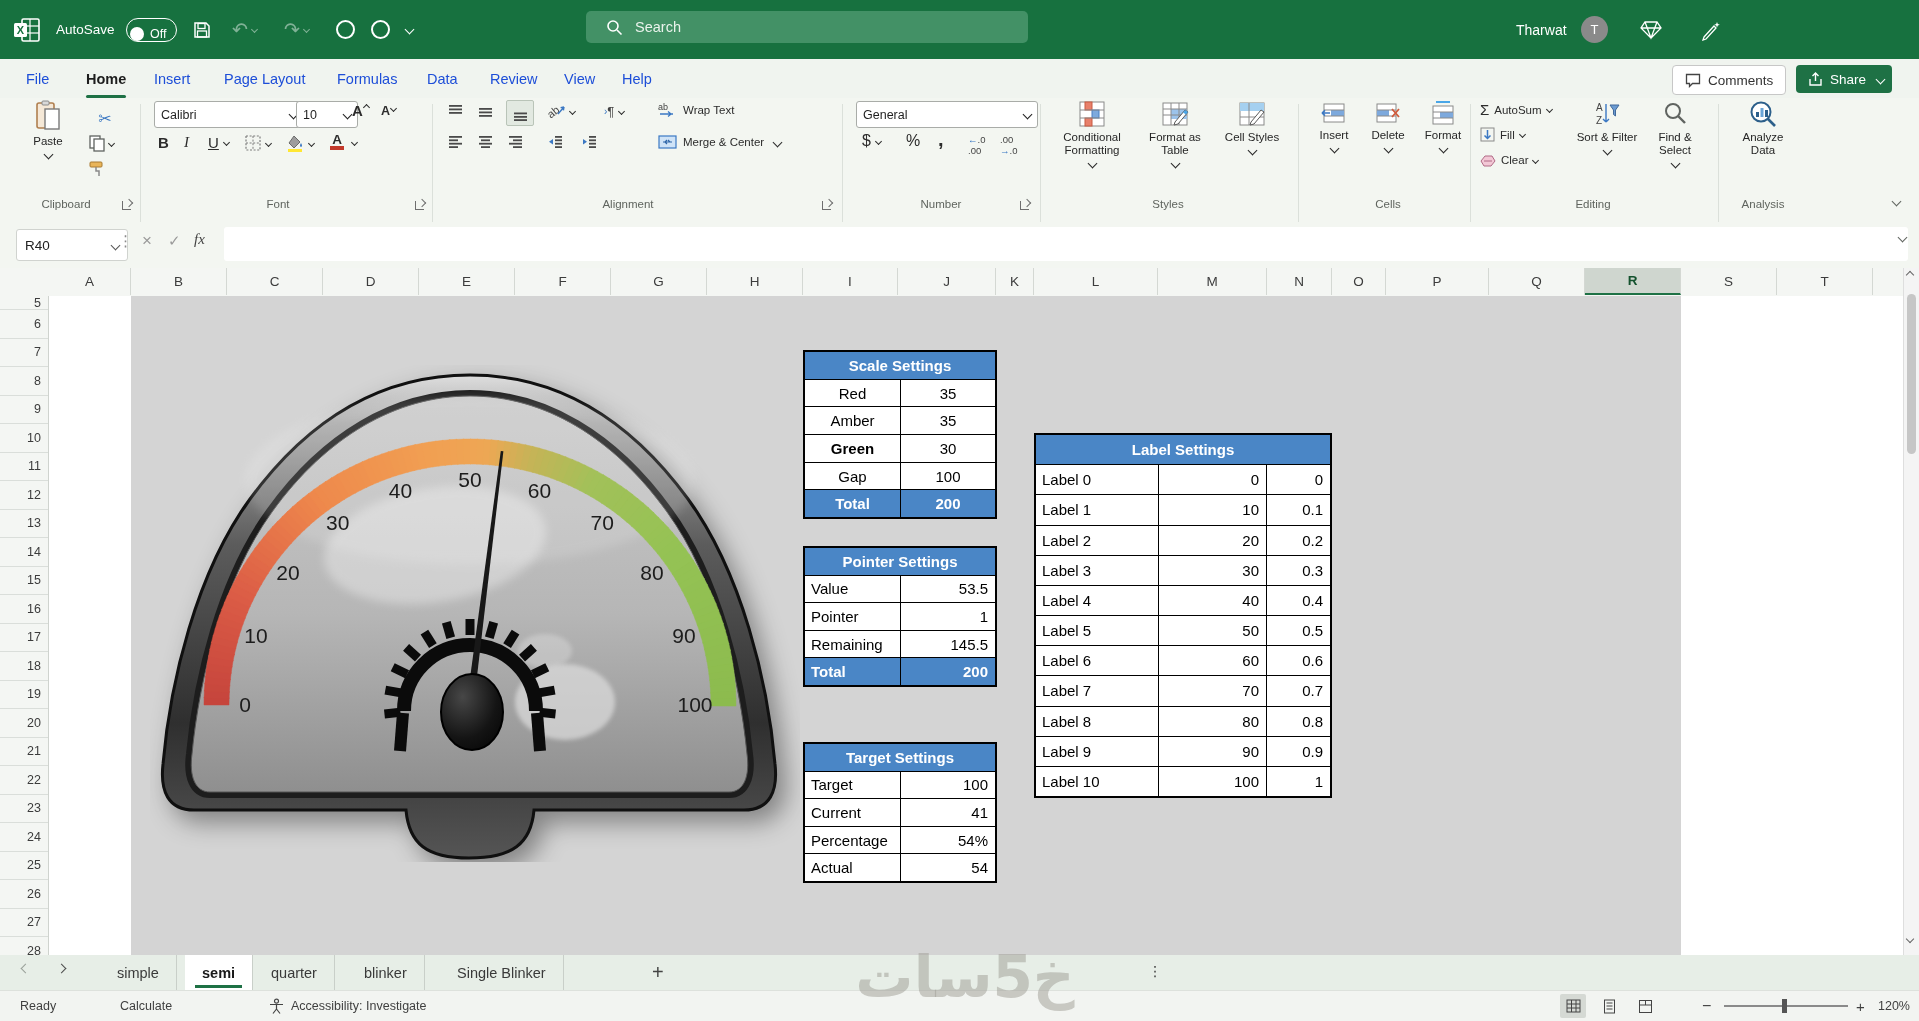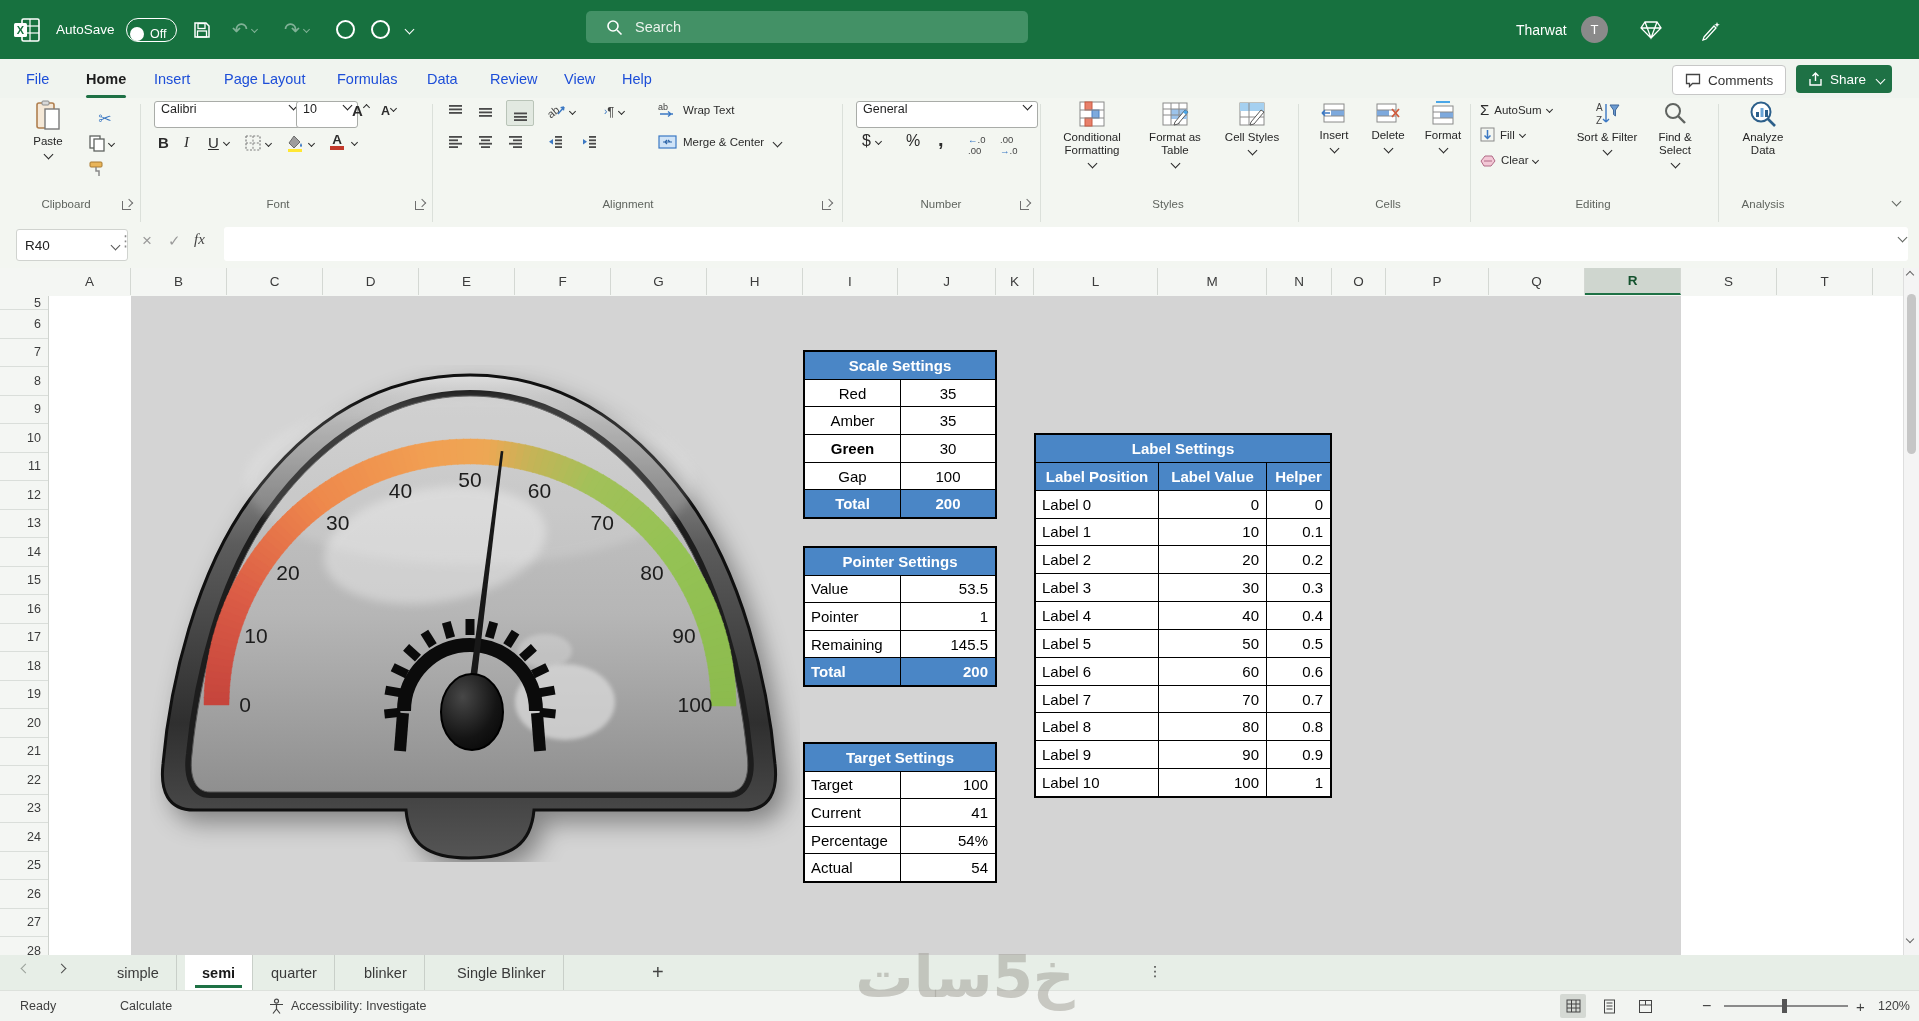--- a/index.html
+++ b/index.html
@@ -30,21 +30,21 @@
   .rtab.active:after{content:"";position:absolute;left:2px;right:2px;bottom:0;height:3px;background:#1e7145;border-radius:2px}
   .pillbtn{position:absolute;top:6px;height:28px;border-radius:4px;display:flex;align-items:center;gap:7px;font-size:13.5px;padding:0 12px}
   
   #ribbon{position:absolute;left:0;top:98px;width:1919px;height:124px;background:#f3f6f1;border-bottom:1px solid #d7dcd6;font-size:11.5px;color:#262626}
   .gdiv{position:absolute;top:6px;height:182px;width:1px;background:#dbe0da}
   .glabel{position:absolute;top:100px;font-size:11.5px;color:#5f645e;text-align:center;white-space:nowrap;transform:translateX(-50%)}
   .dlg{position:absolute;width:10px;height:10px}
   .dlg:before{content:"";position:absolute;left:0;bottom:0;width:8px;height:8px;border-left:1px solid #6e6e6e;border-bottom:1px solid #6e6e6e}
   .dlg:after{content:"";position:absolute;right:0;top:0;width:5px;height:5px;border-right:1.4px solid #6e6e6e;border-bottom:1.4px solid #6e6e6e;transform:rotate(-45deg)}
   .bigbtn{position:absolute;top:2px;display:flex;flex-direction:column;align-items:center;text-align:center;line-height:13px;gap:3px;color:#262626}
-  .combo{position:absolute;background:#fff;border:1px solid #a9aca8;border-radius:3px;display:flex;
+  .combo{position:absolute;background:#fff;border:1px solid #a9aca8;border-radius:3px;display:flex;align-items:center;
          justify-content:space-between;font-size:12.5px;padding:0 6px;color:#1f1f1f}
   .sbtn{position:absolute;display:flex;align-items:center;justify-content:center;color:#2c2c2c}
   .boxed{background:#e2e9e1;border:1px solid #b9c4b8;border-radius:2px}
   i.ic{font-style:normal;display:inline-flex;align-items:center;justify-content:center}
   .two{white-space:pre-line}
   
   #fbar{position:absolute;left:0;top:222px;width:1919px;height:46px;background:#f3f6f1}
   #namebox{position:absolute;left:16px;top:7px;width:94px;height:30px;background:#fff;border:1px solid #d0d3cf;border-radius:3px;
            display:flex;align-items:center;justify-content:space-between;padding:0 8px;font-size:13.5px}
   #fxinput{position:absolute;left:224px;top:5px;width:1668px;height:34px;background:#fff;border:none;outline:none;font-size:13px;padding:0 8px;border-radius:3px}
@@ -875,25 +875,20 @@
     <div class="r">
       <div class="c al" style="width: 95px;">Actual</div>
       <div class="c ar" style="flex: 1 1 0%;">54</div>
     </div>
   </div>
 <div id="tbl-label" class="settings" style="left:1034px;top:433px;width:298px;height:365px">
     <div class="r">
       <div class="c hd ac" style="flex: 1 1 0%;">Label Settings</div>
     </div>
     <div class="r">
-      <div class="c hd ac" style="width: 122px;">Label Position</div>
-      <div class="c hd ac" style="width: 108px;">Label Value</div>
-      <div class="c hd ac" style="flex: 1 1 0%;">Helper</div>
-    </div>
-    <div class="r">
       <div class="c al" style="width: 122px;">Label 0</div>
       <div class="c ar" style="width: 108px;">0</div>
       <div class="c ar" style="flex: 1 1 0%;">0</div>
     </div>
     <div class="r">
       <div class="c al" style="width: 122px;">Label 1</div>
       <div class="c ar" style="width: 108px;">10</div>
       <div class="c ar" style="flex: 1 1 0%;">0.1</div>
     </div>
     <div class="r">

